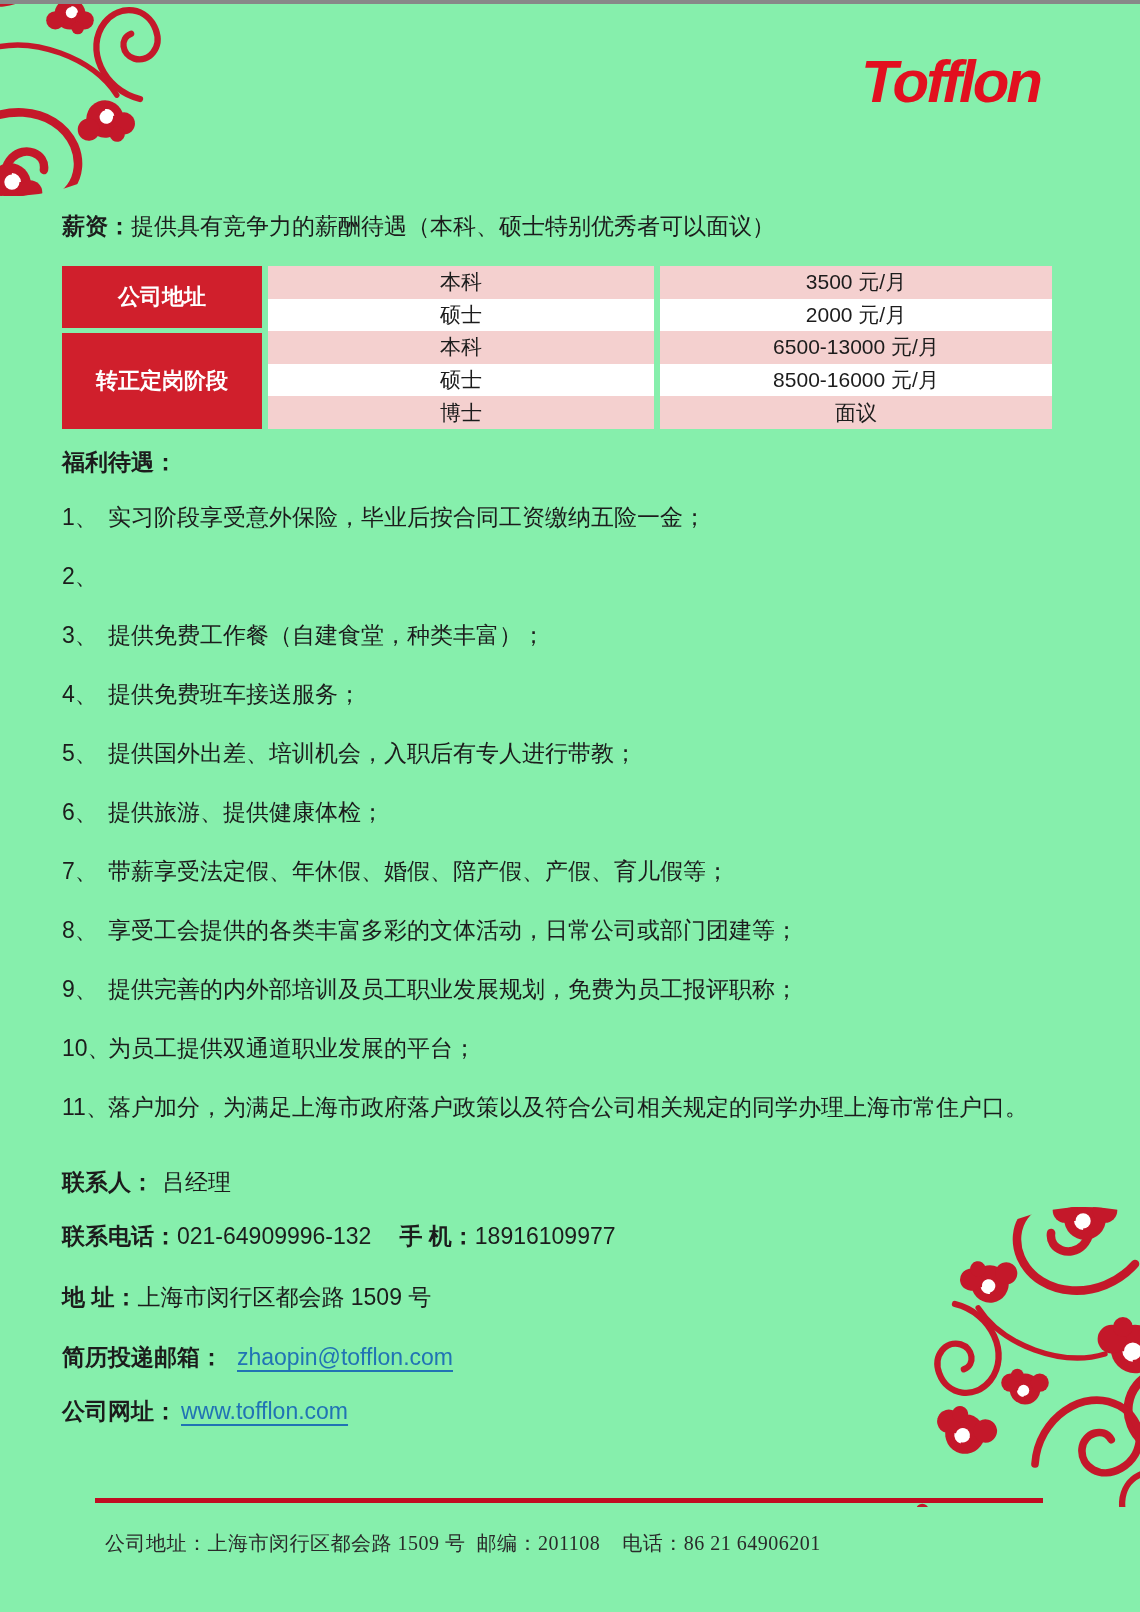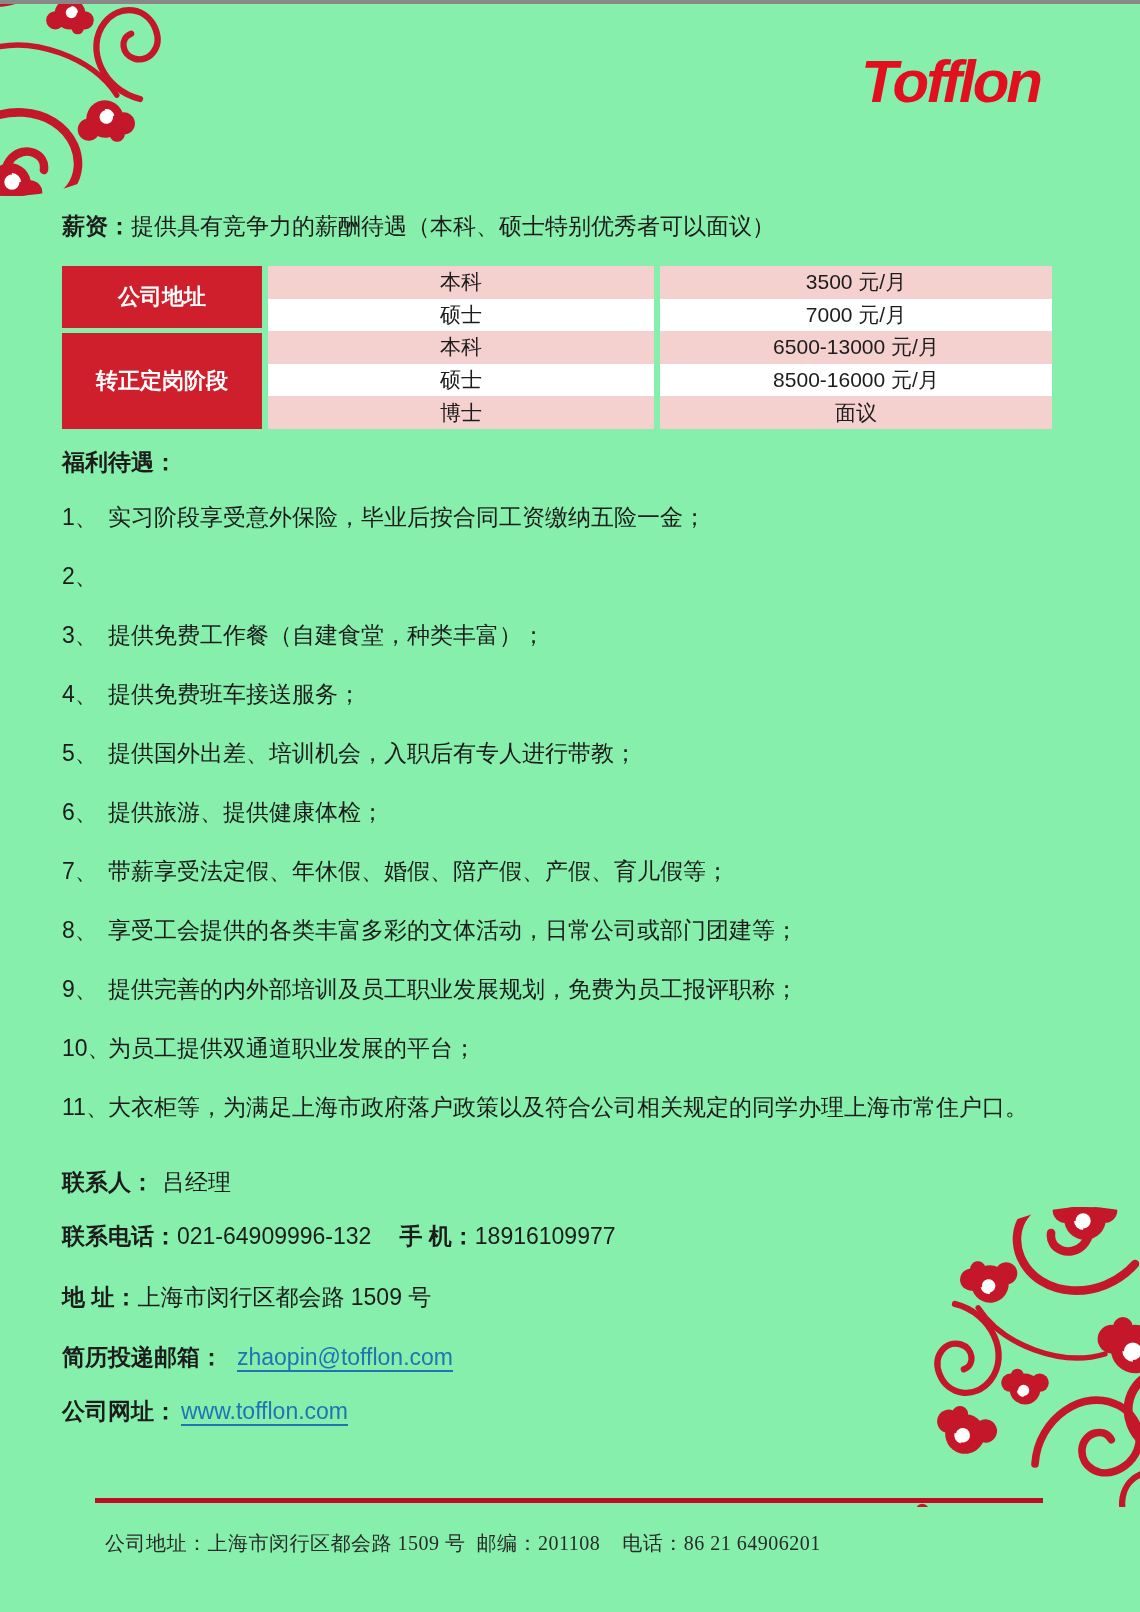--- a/index.html
+++ b/index.html
@@ -126,21 +126,21 @@
     <span class="lbl">薪资：</span><span>提供具有竞争力的薪酬待遇（本科、硕士特别优秀者可以面议）</span>
   </div>
 
   <div class="salary-table">
     <div class="cell stage stage1">公司地址</div>
     <div class="cell stage stage2">转正定岗阶段</div>
 
     <div class="cell rowpink" style="grid-column:2;grid-row:1">本科</div>
     <div class="cell rowpink" style="grid-column:3;grid-row:1">3500 元/月</div>
     <div class="cell rowwhite" style="grid-column:2;grid-row:2">硕士</div>
-    <div class="cell rowwhite" style="grid-column:3;grid-row:2">7000 元/月</div>
+    <div class="cell rowwhite" style="grid-column:3;grid-row:2">2000 元/月</div>
     <div class="cell rowpink" style="grid-column:2;grid-row:3">本科</div>
     <div class="cell rowpink" style="grid-column:3;grid-row:3">6500-13000 元/月</div>
     <div class="cell rowwhite" style="grid-column:2;grid-row:4">硕士</div>
     <div class="cell rowwhite" style="grid-column:3;grid-row:4">8500-16000 元/月</div>
     <div class="cell rowpink" style="grid-column:2;grid-row:5">博士</div>
     <div class="cell rowpink" style="grid-column:3;grid-row:5">面议</div>
   </div>
 
   <div class="benefits-heading">福利待遇：</div>
 
@@ -179,21 +179,21 @@
     <div class="b-item">
         <span class="b-num">9、</span>
         <span>提供完善的内外部培训及员工职业发展规划，免费为员工报评职称；</span>
       </div>
     <div class="b-item">
         <span class="b-num">10、</span>
         <span>为员工提供双通道职业发展的平台；</span>
       </div>
     <div class="b-item">
         <span class="b-num">11、</span>
-        <span>大衣柜等，为满足上海市政府落户政策以及符合公司相关规定的同学办理上海市常住户口。</span>
+        <span>落户加分，为满足上海市政府落户政策以及符合公司相关规定的同学办理上海市常住户口。</span>
       </div>
   </div>
 
   <div class="c-line c-person">
     <span class="lbl">联系人：</span><span class="gap"></span><span>吕经理</span>
   </div>
 
   <div class="c-line c-phone">
     <span class="lbl">联系电话：</span><span>021-64909996-132</span><span class="lbl mobile-lbl">手 机：</span><span>18916109977</span>
   </div>

